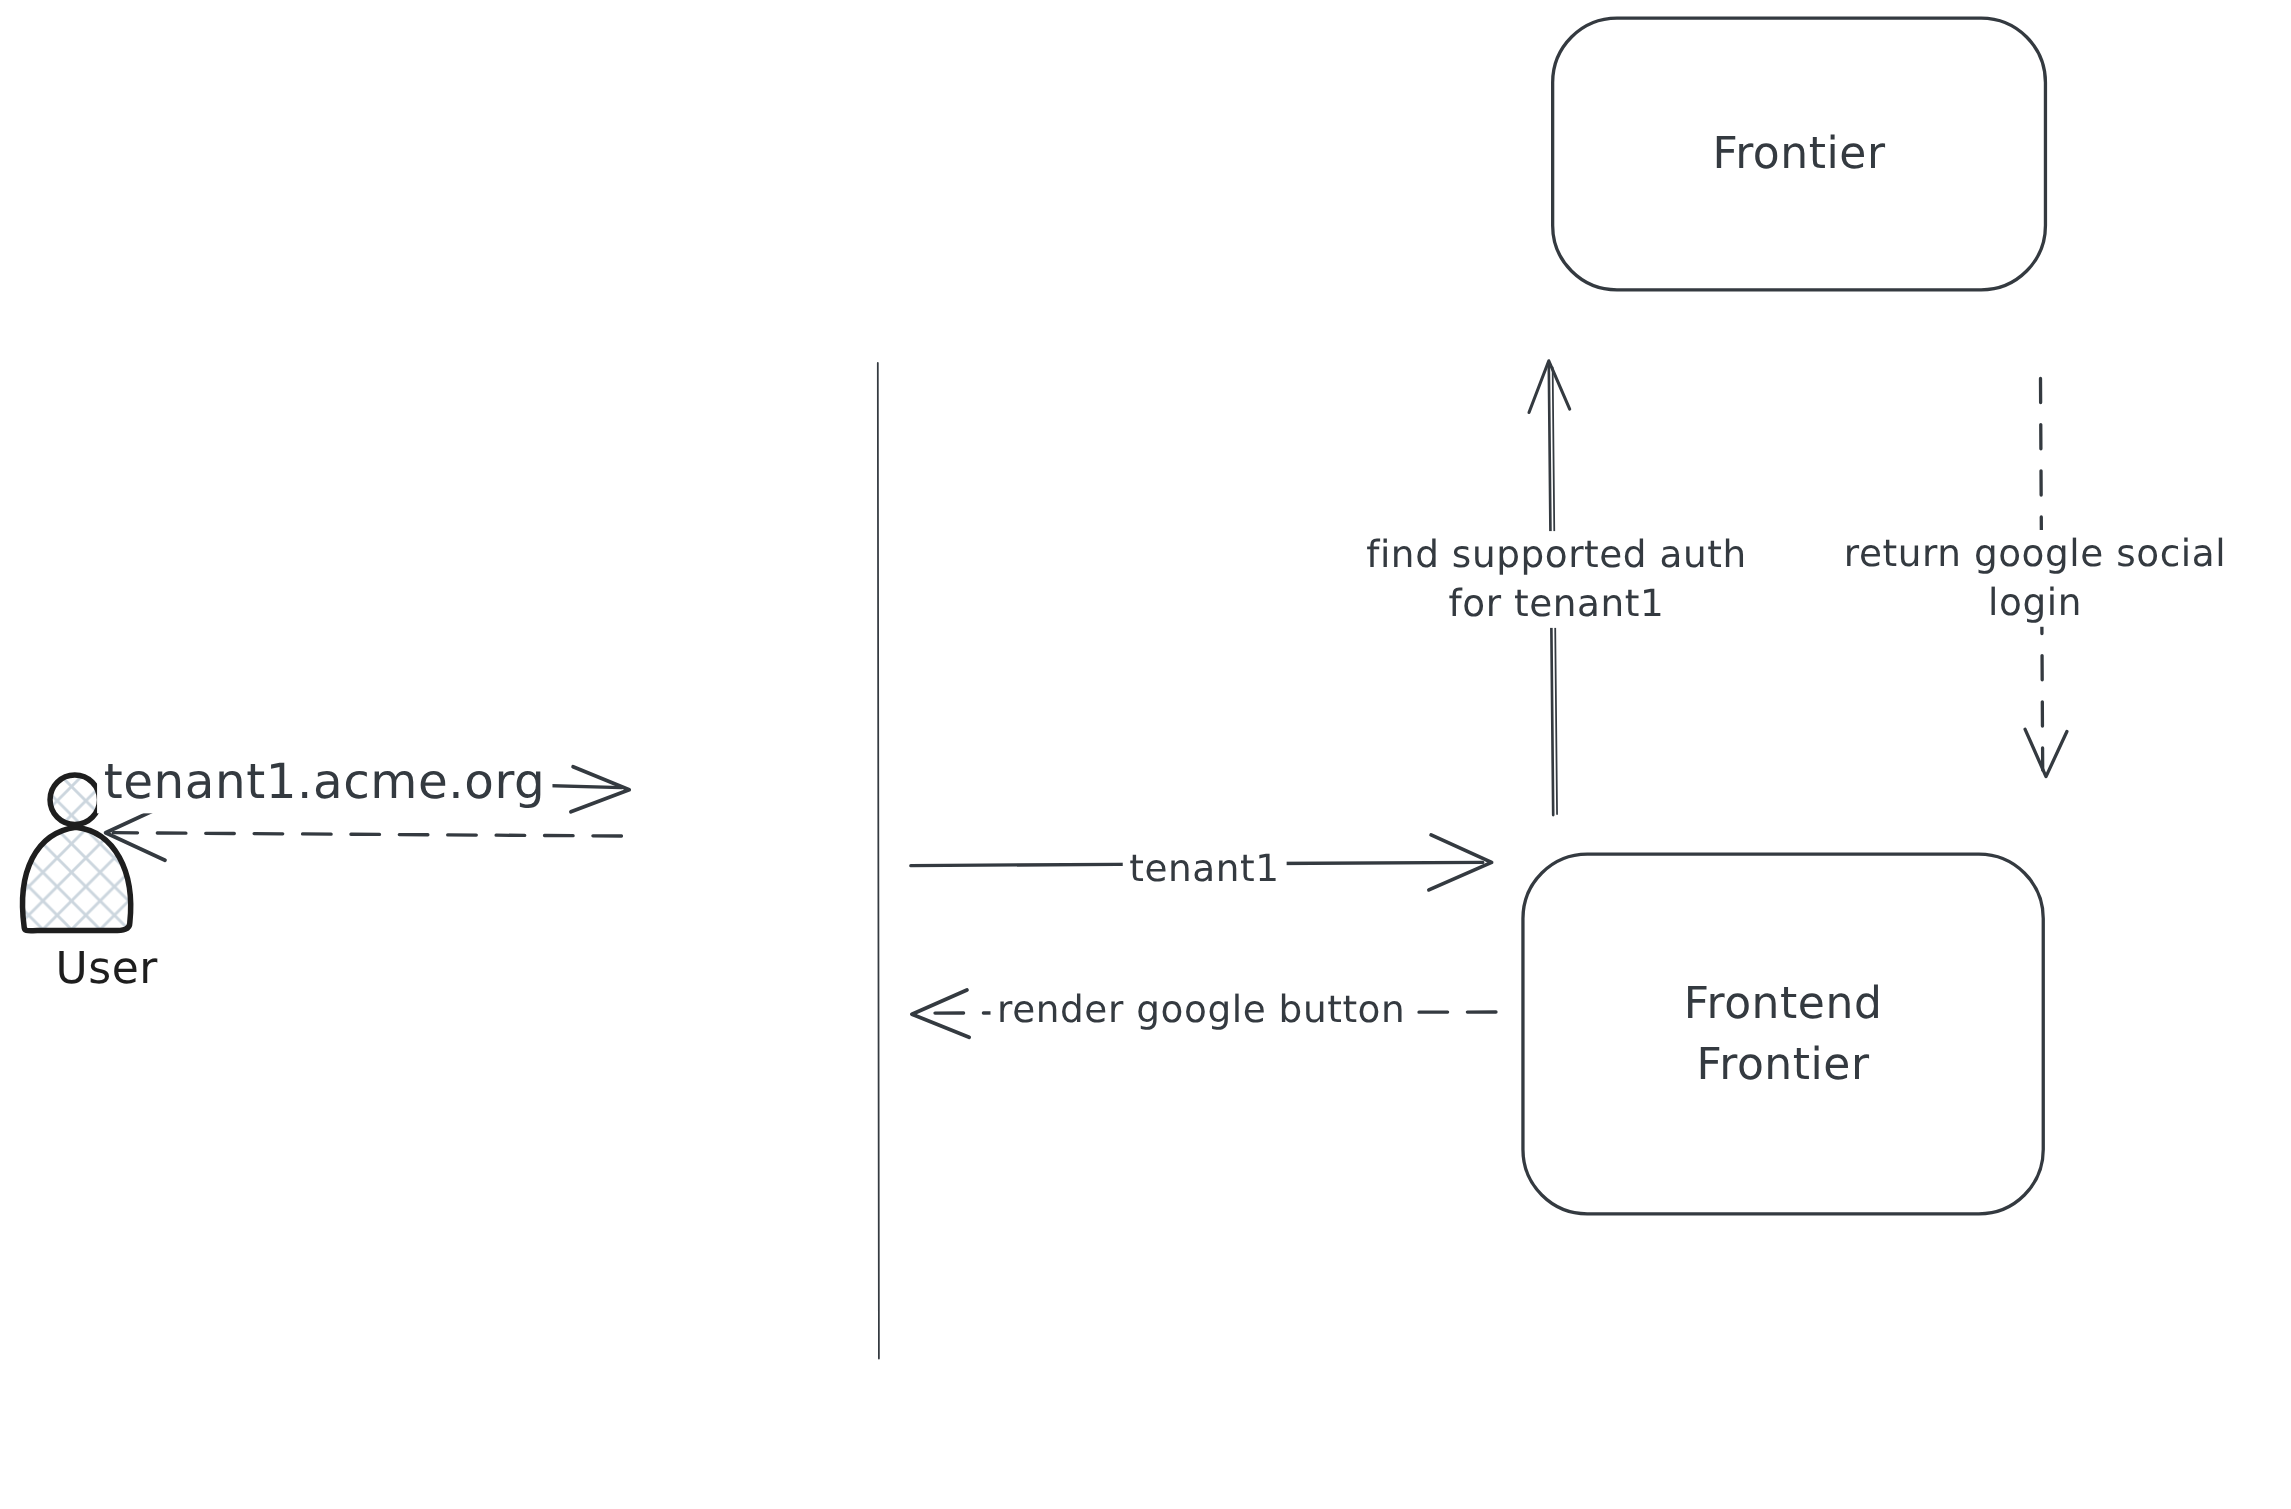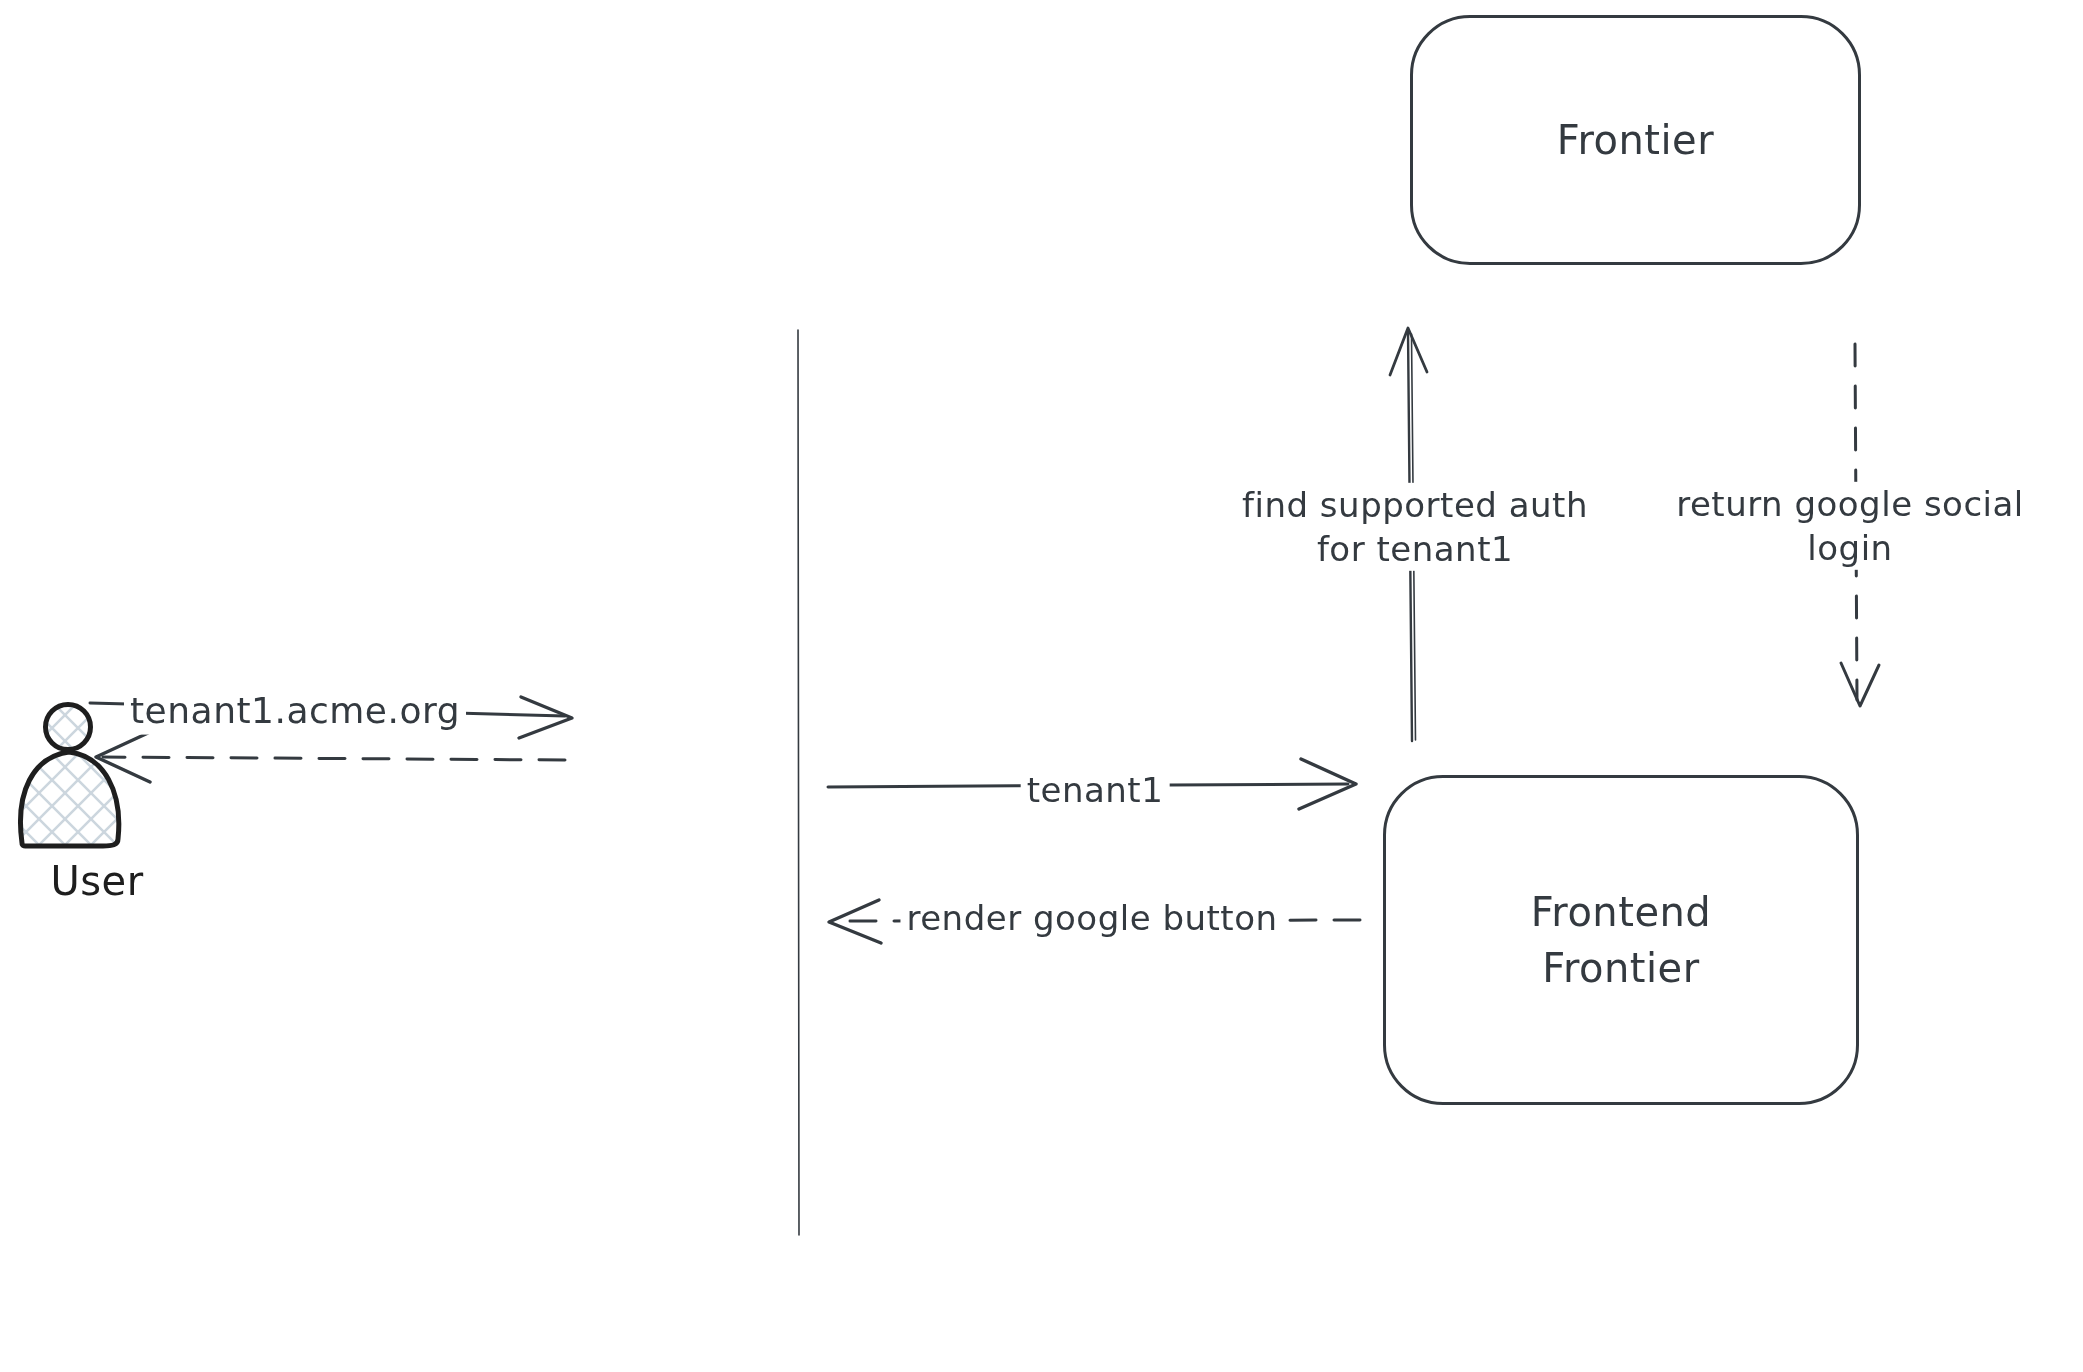--- a/index.html
+++ b/index.html
@@ -101,21 +101,21 @@
 
   <div class="node" style="left:1383px;top:775px;width:476px;height:330px;">
     <div class="node-label">
       <span>Frontend</span>
       <span>Frontier</span>
     </div>
   </div>
 
   <div class="actor-name" style="left:69px;top:881px;">User</div>
 
-  <div class="lbl" style="left:295px;top:711px;font-size:36px;">tenant1.acme.org</div>
+  <div class="lbl" style="left:295px;top:711px;font-size:44px;">tenant1.acme.org</div>
 
   <div class="lbl" style="left:1095px;top:790px;">tenant1</div>
 
   <div class="lbl" style="left:1092px;top:918px;">render google button</div>
 
   <div class="lbl" style="left:1415px;top:527px;">
     <span>find supported auth</span>
     <span>for tenant1</span>
   </div>
 

